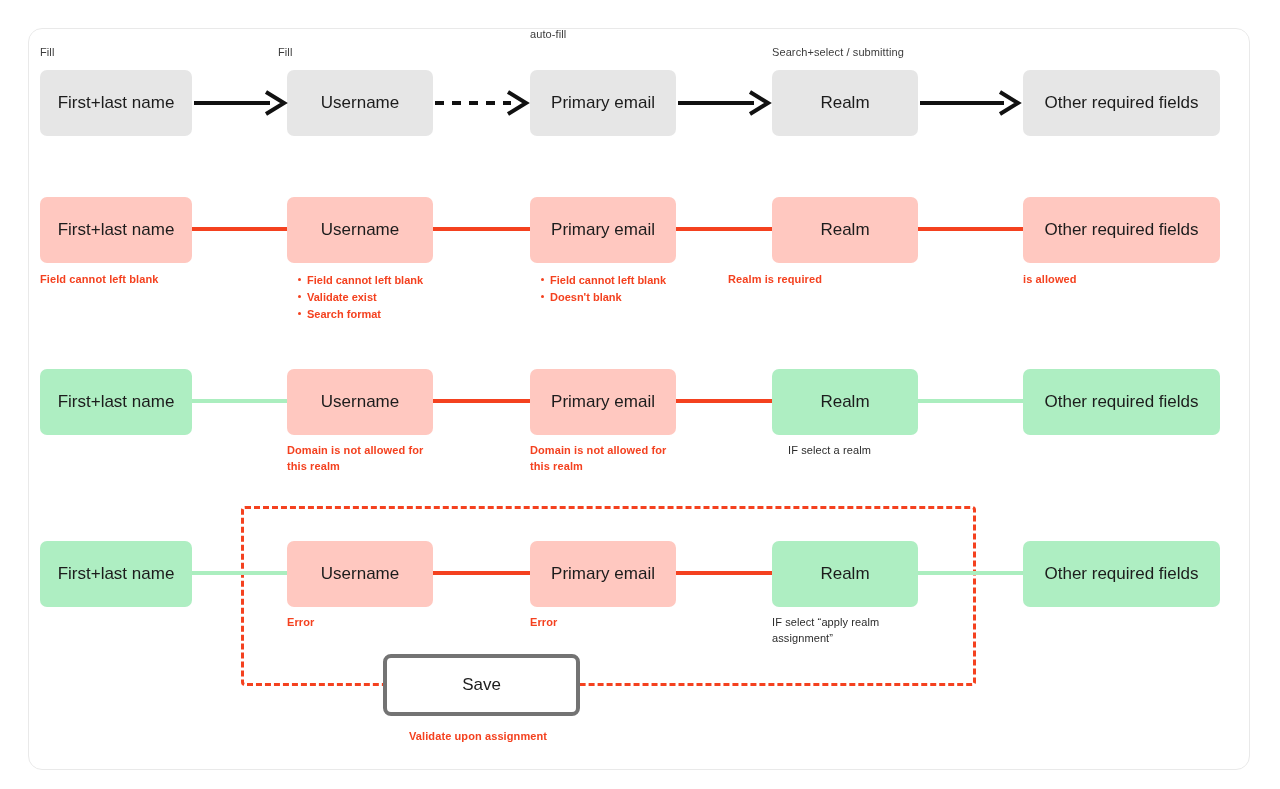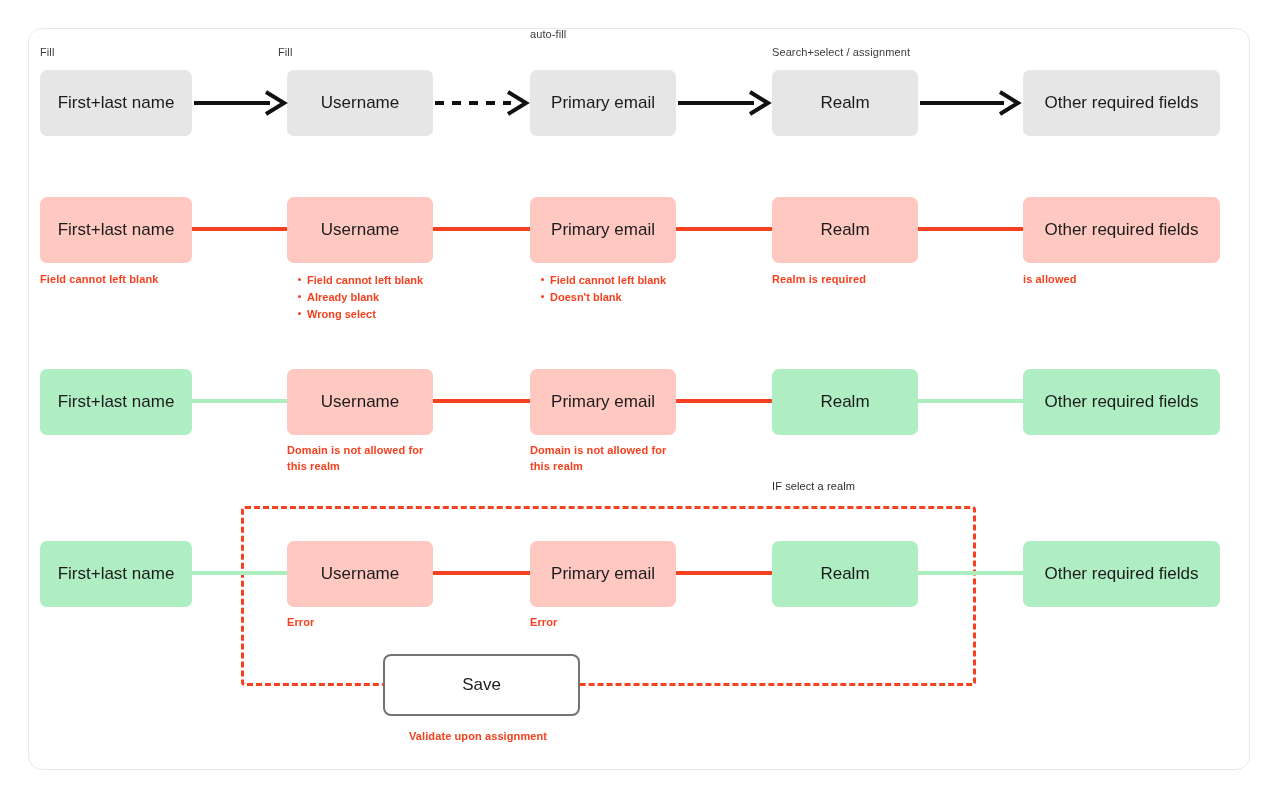--- a/index.html
+++ b/index.html
@@ -66,37 +66,37 @@
     border:3px dashed #f4411f;
     border-radius:4px;
     box-sizing:border-box;
     background:transparent;
   }
 
   
   .savebtn{
     position:absolute;
     background:#ffffff;
-    border:2px solid #737373;
+    border:4px solid #737373;
     border-radius:8px;
     display:flex;align-items:center;justify-content:center;
     font-size:17px;color:#1c1c1c;
     box-sizing:border-box;
   }
 </style>
 </head>
 <body>
 
 <div class="canvas">
   <div class="frame"></div>
 
   <div class="cap" style="left:40px;top:45px;">Fill</div>
   <div class="cap" style="left:278px;top:45px;">Fill</div>
   <div class="cap" style="left:530px;top:27px;">auto-fill</div>
-  <div class="cap" style="left:772px;top:45px;">Search+select / assignment</div>
+  <div class="cap" style="left:772px;top:45px;">Search+select / submitting</div>
 
   <div class="node grey" style="left:40px;top:70px;width:152px;height:66px;">First+last name</div>
   <div class="node grey" style="left:287px;top:70px;width:146px;height:66px;">Username</div>
   <div class="node grey" style="left:530px;top:70px;width:146px;height:66px;">Primary email</div>
   <div class="node grey" style="left:772px;top:70px;width:146px;height:66px;">Realm</div>
   <div class="node grey" style="left:1023px;top:70px;width:197px;height:66px;">Other required fields</div>
 
   <svg class="arrow" style="left:192px;top:88px;" width="96" height="30" viewBox="0 0 96 30">
     <line x1="2" y1="15" x2="78" y2="15" stroke="#111111" stroke-width="4"></line>
     <path d="M74 4 L92 15 L74 26" fill="none" stroke="#111111" stroke-width="4" stroke-linecap="butt" stroke-linejoin="miter"></path>
@@ -125,58 +125,59 @@
 
   <div class="line red" style="left:192px;top:227px;width:95px;height:4px;"></div>
   <div class="line red" style="left:433px;top:227px;width:97px;height:4px;"></div>
   <div class="line red" style="left:676px;top:227px;width:96px;height:4px;"></div>
   <div class="line red" style="left:918px;top:227px;width:105px;height:4px;"></div>
 
   <div class="cap err" style="left:40px;top:272px;width:200px;">Field cannot left blank</div>
 
   <ul class="errlist" style="left:295px;top:272px;width:180px;">
     <li>Field cannot left blank</li>
-    <li>Already blank</li>
-    <li>Wrong select</li>
+    <li>Validate exist</li>
+    <li>Search format</li>
   </ul>
 
   <ul class="errlist" style="left:538px;top:272px;width:180px;">
     <li>Field cannot left blank</li>
     <li>Doesn't blank</li>
   </ul>
 
-  <div class="cap err" style="left:772px;top:272px;width:180px;">Realm is required</div>
+  <div class="cap err" style="left:728px;top:272px;width:180px;">Realm is required</div>
   <div class="cap err" style="left:1023px;top:272px;width:180px;">is allowed</div>
 
   <div class="node green" style="left:40px;top:369px;width:152px;height:66px;">First+last name</div>
   <div class="node red" style="left:287px;top:369px;width:146px;height:66px;">Username</div>
   <div class="node red" style="left:530px;top:369px;width:146px;height:66px;">Primary email</div>
   <div class="node green" style="left:772px;top:369px;width:146px;height:66px;">Realm</div>
   <div class="node green" style="left:1023px;top:369px;width:197px;height:66px;">Other required fields</div>
 
   <div class="line green" style="left:192px;top:399px;width:95px;height:4px;"></div>
   <div class="line red" style="left:433px;top:399px;width:97px;height:4px;"></div>
   <div class="line red" style="left:676px;top:399px;width:96px;height:4px;"></div>
   <div class="line green" style="left:918px;top:399px;width:105px;height:4px;"></div>
 
   <div class="cap err" style="left:287px;top:443px;width:150px;">Domain is not allowed for this realm</div>
   <div class="cap err" style="left:530px;top:443px;width:150px;">Domain is not allowed for this realm</div>
-  <div class="cap dark" style="left:772px;top:443px;width:180px;margin-top:36px;">IF select a realm</div>
+  <div class="cap dark" style="left:788px;top:443px;width:180px;">IF select a realm</div>
 
   <div class="dashgroup" style="left:241px;top:506px;width:735px;height:180px;"></div>
 
   <div class="node green" style="left:40px;top:541px;width:152px;height:66px;">First+last name</div>
   <div class="node red" style="left:287px;top:541px;width:146px;height:66px;">Username</div>
   <div class="node red" style="left:530px;top:541px;width:146px;height:66px;">Primary email</div>
   <div class="node green" style="left:772px;top:541px;width:146px;height:66px;">Realm</div>
   <div class="node green" style="left:1023px;top:541px;width:197px;height:66px;">Other required fields</div>
 
   <div class="line green" style="left:192px;top:571px;width:95px;height:4px;"></div>
   <div class="line red" style="left:433px;top:571px;width:97px;height:4px;"></div>
   <div class="line red" style="left:676px;top:571px;width:96px;height:4px;"></div>
   <div class="line green" style="left:918px;top:571px;width:105px;height:4px;"></div>
 
   <div class="cap err" style="left:287px;top:615px;width:150px;">Error</div>
   <div class="cap err" style="left:530px;top:615px;width:150px;">Error</div>
+  <div class="cap dark" style="left:772px;top:615px;width:130px;">IF select “apply realm assignment”</div>
 
   <div class="savebtn" style="left:383px;top:654px;width:197px;height:62px;">Save</div>
   <div class="cap err" style="left:409px;top:729px;width:220px;">Validate upon assignment</div>
 </div>
 
 </body></html>

